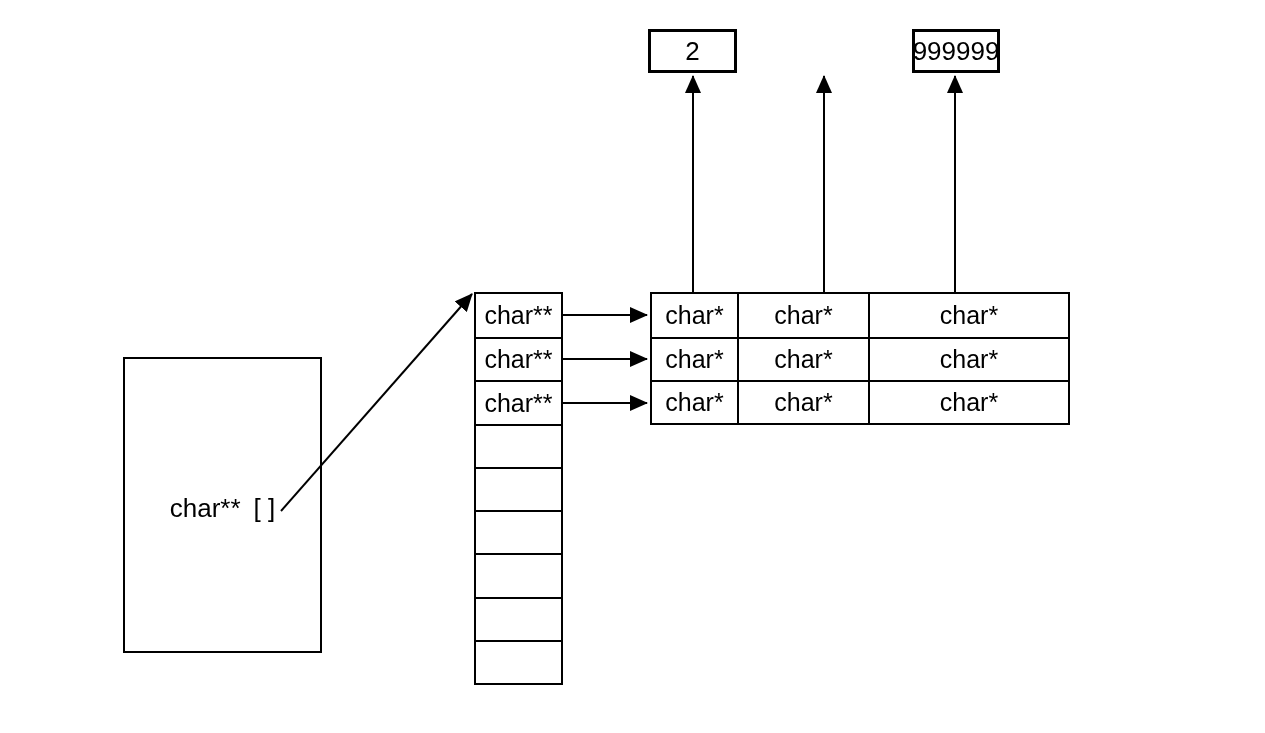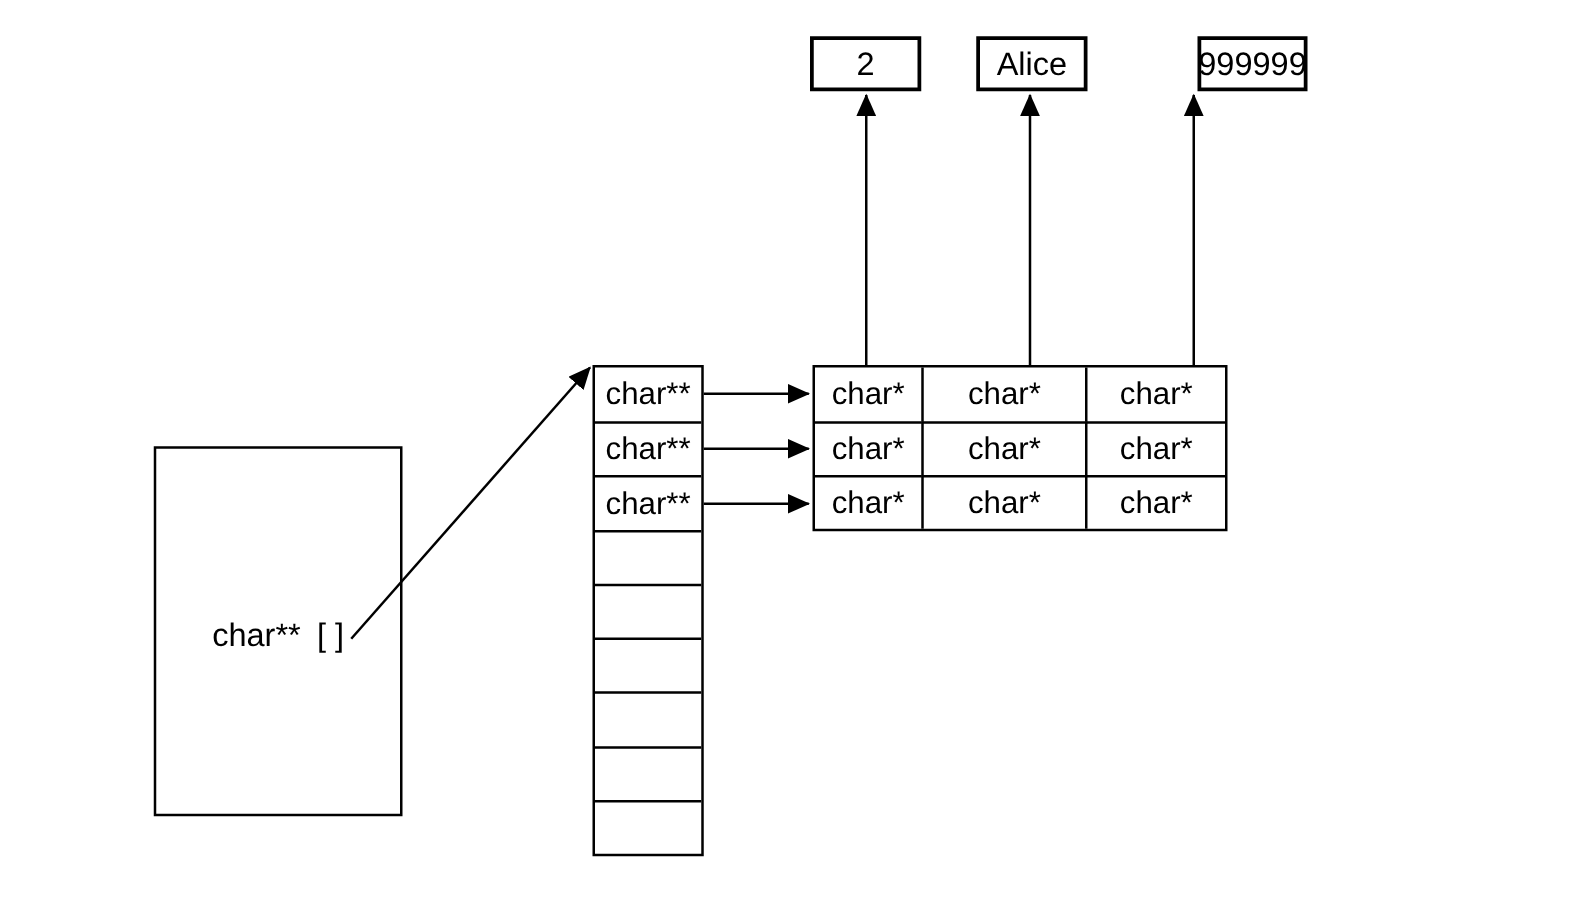--- a/index.html
+++ b/index.html
@@ -26,21 +26,21 @@
     display: flex;
     align-items: center;
     justify-content: center;
     font-size: 26px;
     white-space: nowrap;
     overflow: visible;
     background: #fff;
   }
   #value-0 { left: 648px; width: 89px; }
   #value-1 { left: 781px; width: 89px; }
-  #value-2 { left: 912px; width: 88px; margin-left: 46px; }
+  #value-2 { left: 912px; width: 88px; }
 
   
   .struct-title {
     position: absolute;
     left: 123px;
     top: 307px;
     width: 199px;
     text-align: center;
     font-size: 26px;
     line-height: 32px;
@@ -90,21 +90,21 @@
   }
   .pointer-column .cell + .cell {
     border-top: 2px solid #000;
   }
 
   
   .field-grid {
     position: absolute;
     left: 650px;
     top: 292px;
-    width: 332px;
+    width: 420px;
     height: 133px;
     border: 2px solid #000;
     box-sizing: border-box;
     display: grid;
     grid-template-columns: 85px 131px 1fr;
     grid-template-rows: repeat(3, 1fr);
     background: #fff;
   }
   .field-grid .cell {
     display: flex;
@@ -131,21 +131,20 @@
     stroke: #000;
     stroke-width: 2;
   }
 </style>
 </head>
 <body>
 
 <div id="canvas">
 
   <div class="value-box" id="value-0">2</div>
-  <div class="value-box" id="value-1">Alice</div>
   <div class="value-box" id="value-2">999999</div>
 
   <div class="struct-box">
     <div class="struct-field">
       <span>char**</span>
       <span>[ ]</span>
     </div>
   </div>
 
   <div class="pointer-column">

